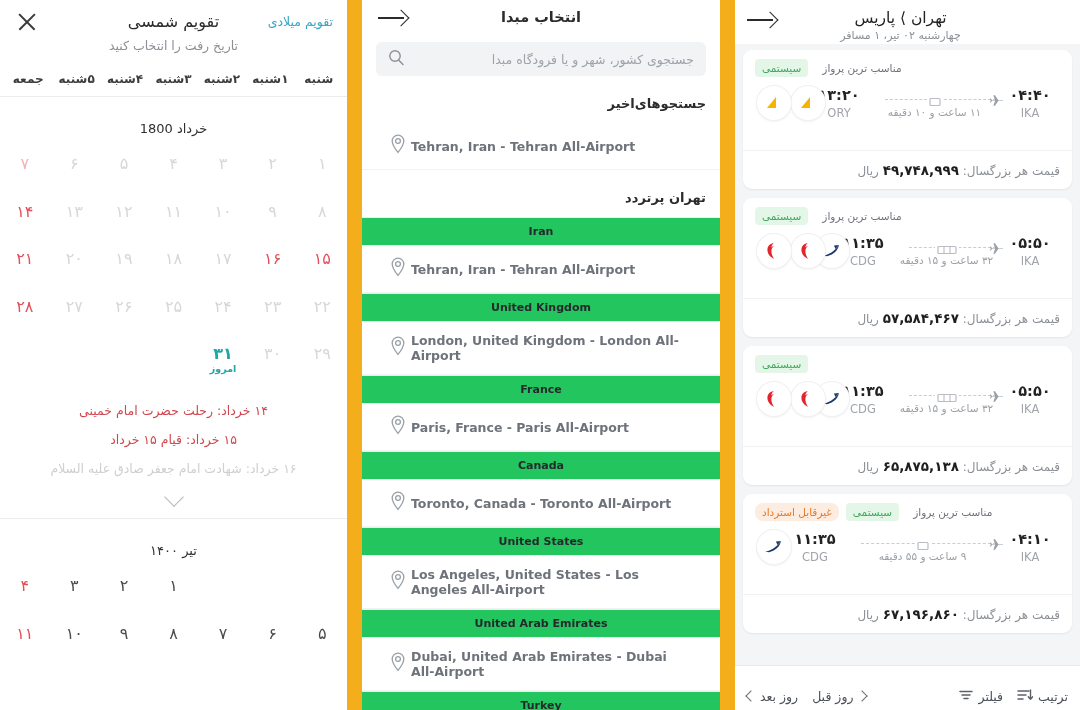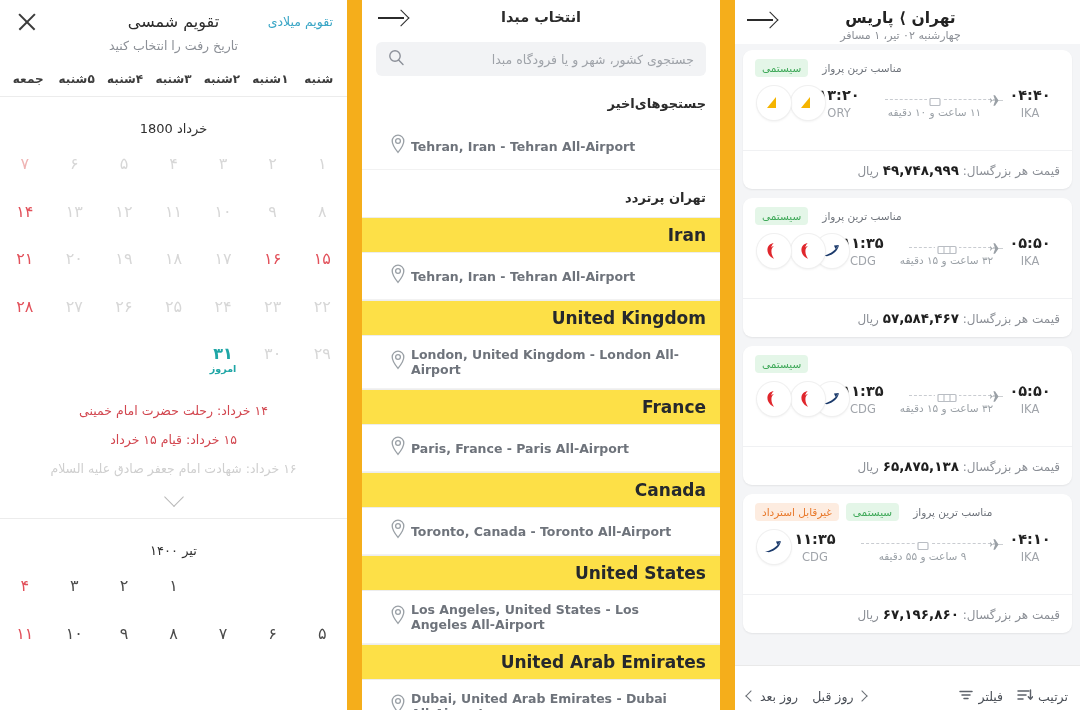--- a/index.html
+++ b/index.html
@@ -102,37 +102,37 @@
     padding: 0 12px; cursor: text;
   }
   .searchbox .sq-icon { margin-left: 0; margin-right: auto; }
   .search-placeholder { font-size: 12.5px; color: #9fa3a9; flex: 1; text-align: right; }
 
   .sec-title {
     font-size: 13px; font-weight: 700; color: #2b2b2b;
     text-align: right; padding: 20px 14px 12px 14px;
   }
   .grp-head {
-    direction: ltr; text-align: right; font-size: 17px; font-weight: 700;
-    color: #25282d; background: #fde047; padding: 7px 14px;
+    direction: ltr; text-align: center; font-size: 11px; font-weight: 700;
+    color: #25282d; background: #22c55e; padding: 7px 14px;
     border-top: 1px solid #ededed; border-bottom: 1px solid #ededed;
   }
   .loc-row {
     direction: ltr; display: flex; align-items: center; gap: 4px;
     padding: 11px 27px; cursor: pointer;
     border-bottom: 1px solid #f2f2f2;
   }
   .loc-row .pin { flex: 0 0 18px; }
   .loc-label { font-size: 12.5px; color: #6e737b; font-weight: 600; }
 
   
   .res-head { position: relative; height: 44px; background:#fff; }
   .res-title {
     position: absolute; left: 0; right: 14px; top: 9px;
-    text-align: center; font-size: 15.5px; font-weight: 700; color: #222;
+    text-align: center; font-size: 15.5px; font-weight: 400; color: #222;
   }
   .res-sub {
     position: absolute; left: 0; right: 14px; top: 29px;
     text-align: center; font-size: 11px; color: #8b8f96;
   }
   .res-back { position: absolute; left: 12px; top: 10px; width: 28px; height: 20px; cursor:pointer; }
   .res-back:before {
     content:""; position:absolute; left:0; top:9px; width:26px; height:1.6px; background:#2b2b2b;
   }
   .res-back:after {
@@ -147,21 +147,21 @@
   }
   .fcard {
     background: #fff; border-radius: 9px; margin-bottom: 9px;
     box-shadow: 0 1px 2px rgba(0,0,0,.07); overflow: hidden;
   }
   .badges { display: flex; flex-direction: row-reverse; justify-content: flex-start;
             gap: 7px; padding: 9px 12px 3px 12px; }
   .badge { font-size: 10.5px; padding: 3px 7px; border-radius: 4px; white-space: nowrap; }
   .badge.sys   { background: #e4f6e8; color: #3fa959; }
   .badge.best  { background: transparent; color: #6e737b; }
-  .badge.nonref{ background: #fdece0; color: #e8782a; }
+  .badge.nonref{ background: #fdece0; color: #e8782a; border-radius: 8px; }
 
   .fbody { display: flex; align-items: center; padding: 6px 12px 14px 12px; }
   .logos { display:flex; flex-direction: row-reverse; align-items:center; flex: 0 0 auto; margin-left: 2px;}
   .logo {
     width: 34px; height: 34px; border-radius: 50%; background: #fff;
     box-shadow: 0 0 0 1px #f0f0f0, 0 1px 3px rgba(0,0,0,.10);
     margin-right: -10px; display:flex; align-items:center; justify-content:center;
     overflow:hidden;
   }
   .logo:first-child { margin-right: 0; }

